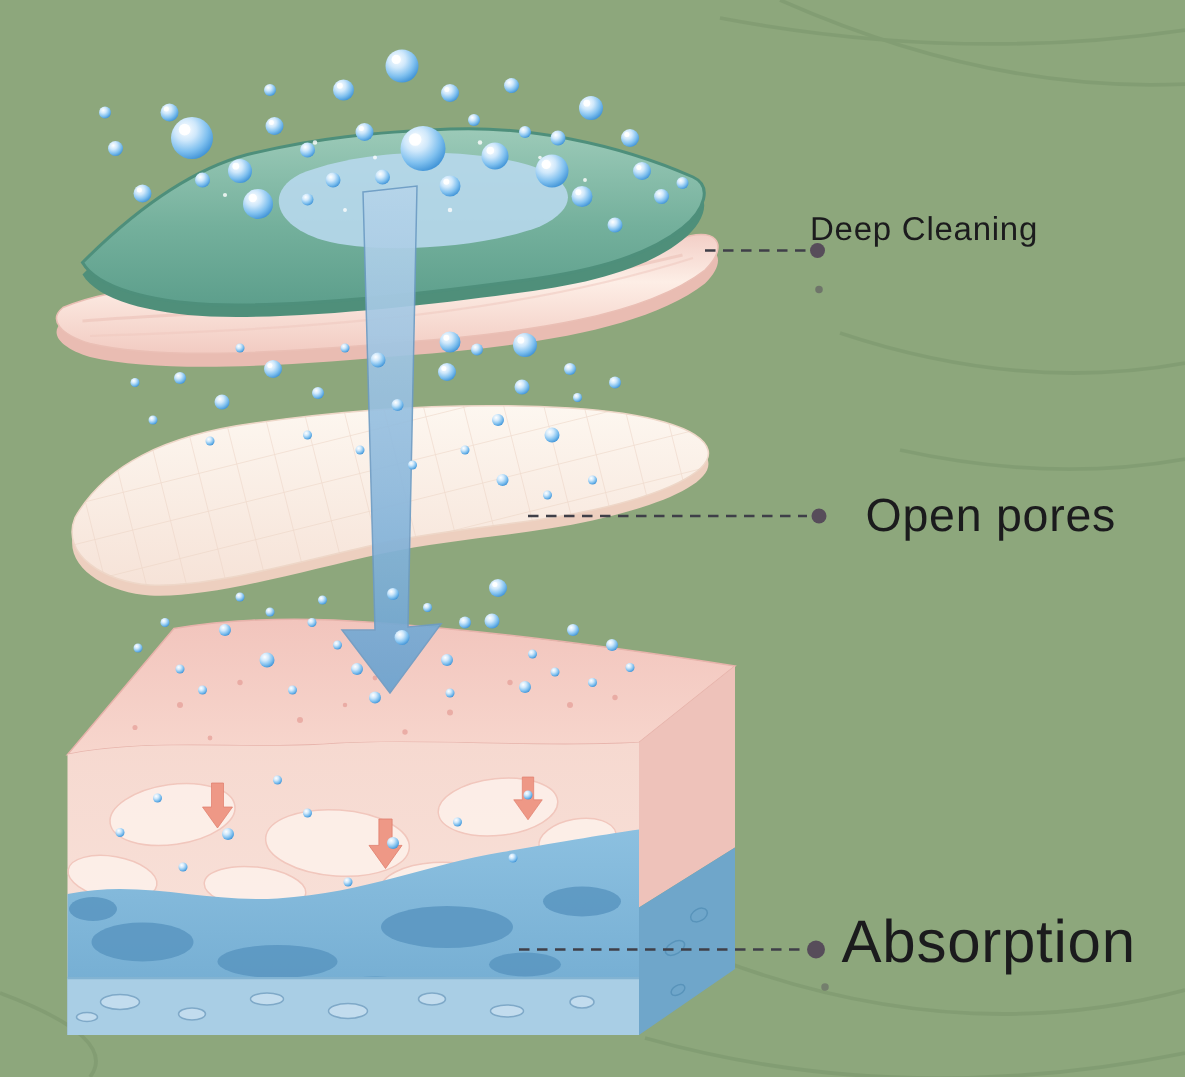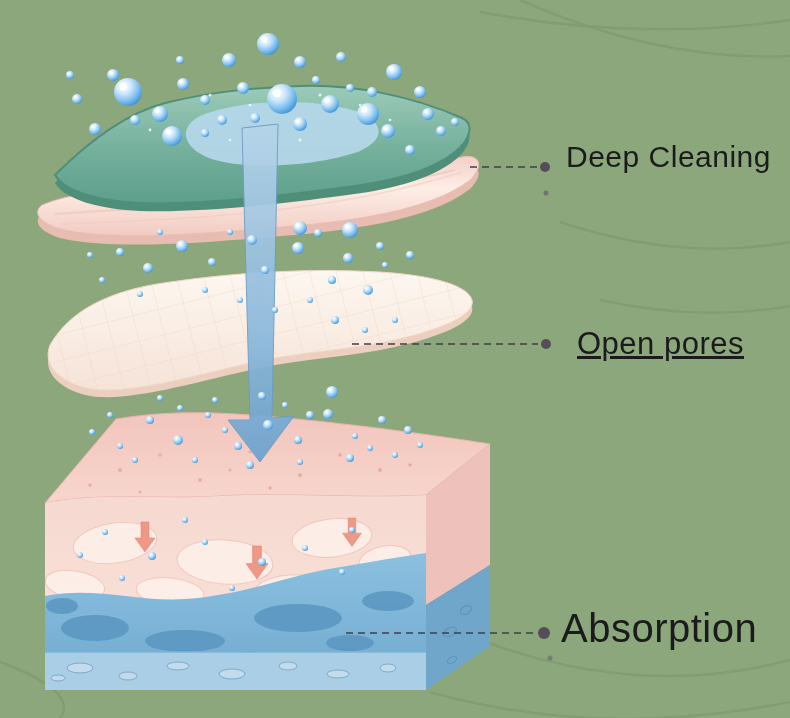--- a/index.html
+++ b/index.html
@@ -10,22 +10,22 @@
     overflow:hidden;
     font-family:"Liberation Sans", sans-serif;
   }
   .stage svg{position:absolute;left:0;top:0;}
   .label{
     position:absolute;
     color:#1b1b1d;
     white-space:nowrap;
     letter-spacing:0.5px;
   }
-  .label-deep{left:566px;top:140px;font-size:30px;}
-  .label-open{left:577px;top:326px;font-size:31px;text-decoration:underline;}
+  .label-deep{left:540px;top:140px;font-size:22px;}
+  .label-open{left:577px;top:326px;font-size:31px;}
   .label-abs{left:561px;top:606px;font-size:40px;}
 </style>
 </head>
 <body>
 
 <div class="stage">
 
 <svg width="790" height="718" viewBox="0 0 790 718">
   <defs>
     <radialGradient id="bubbleGrad" cx="35%" cy="30%" r="75%">

